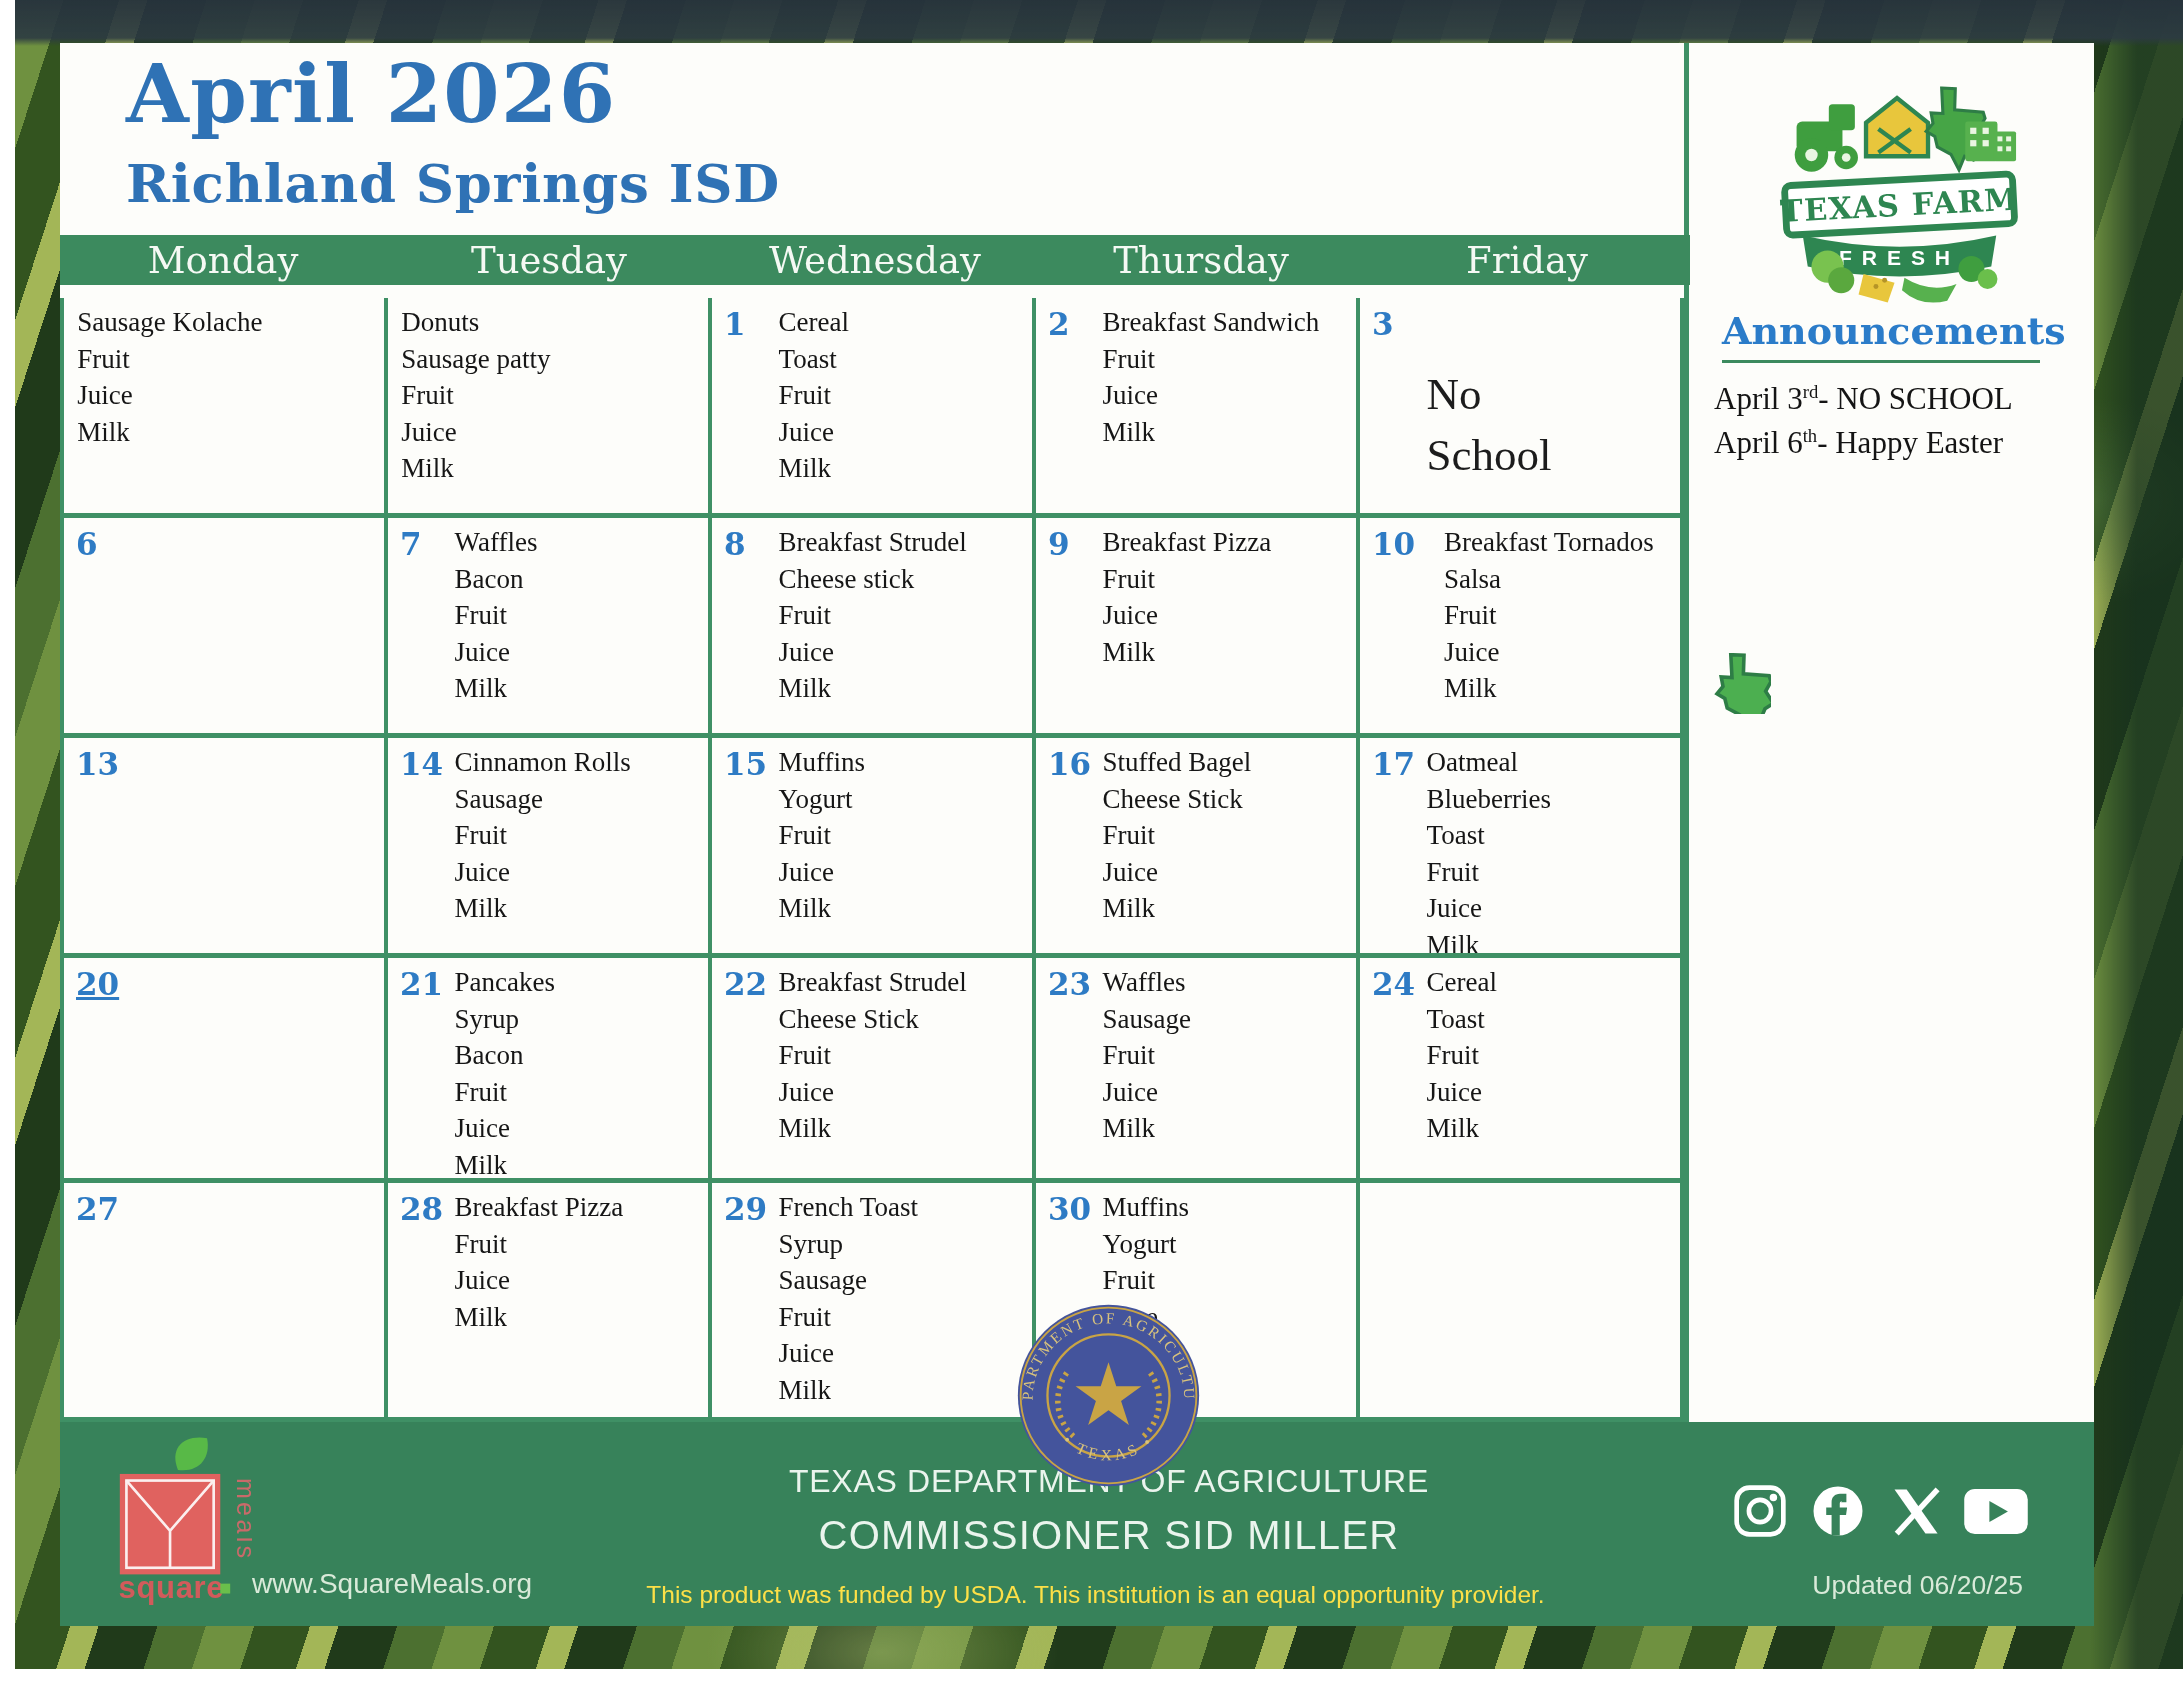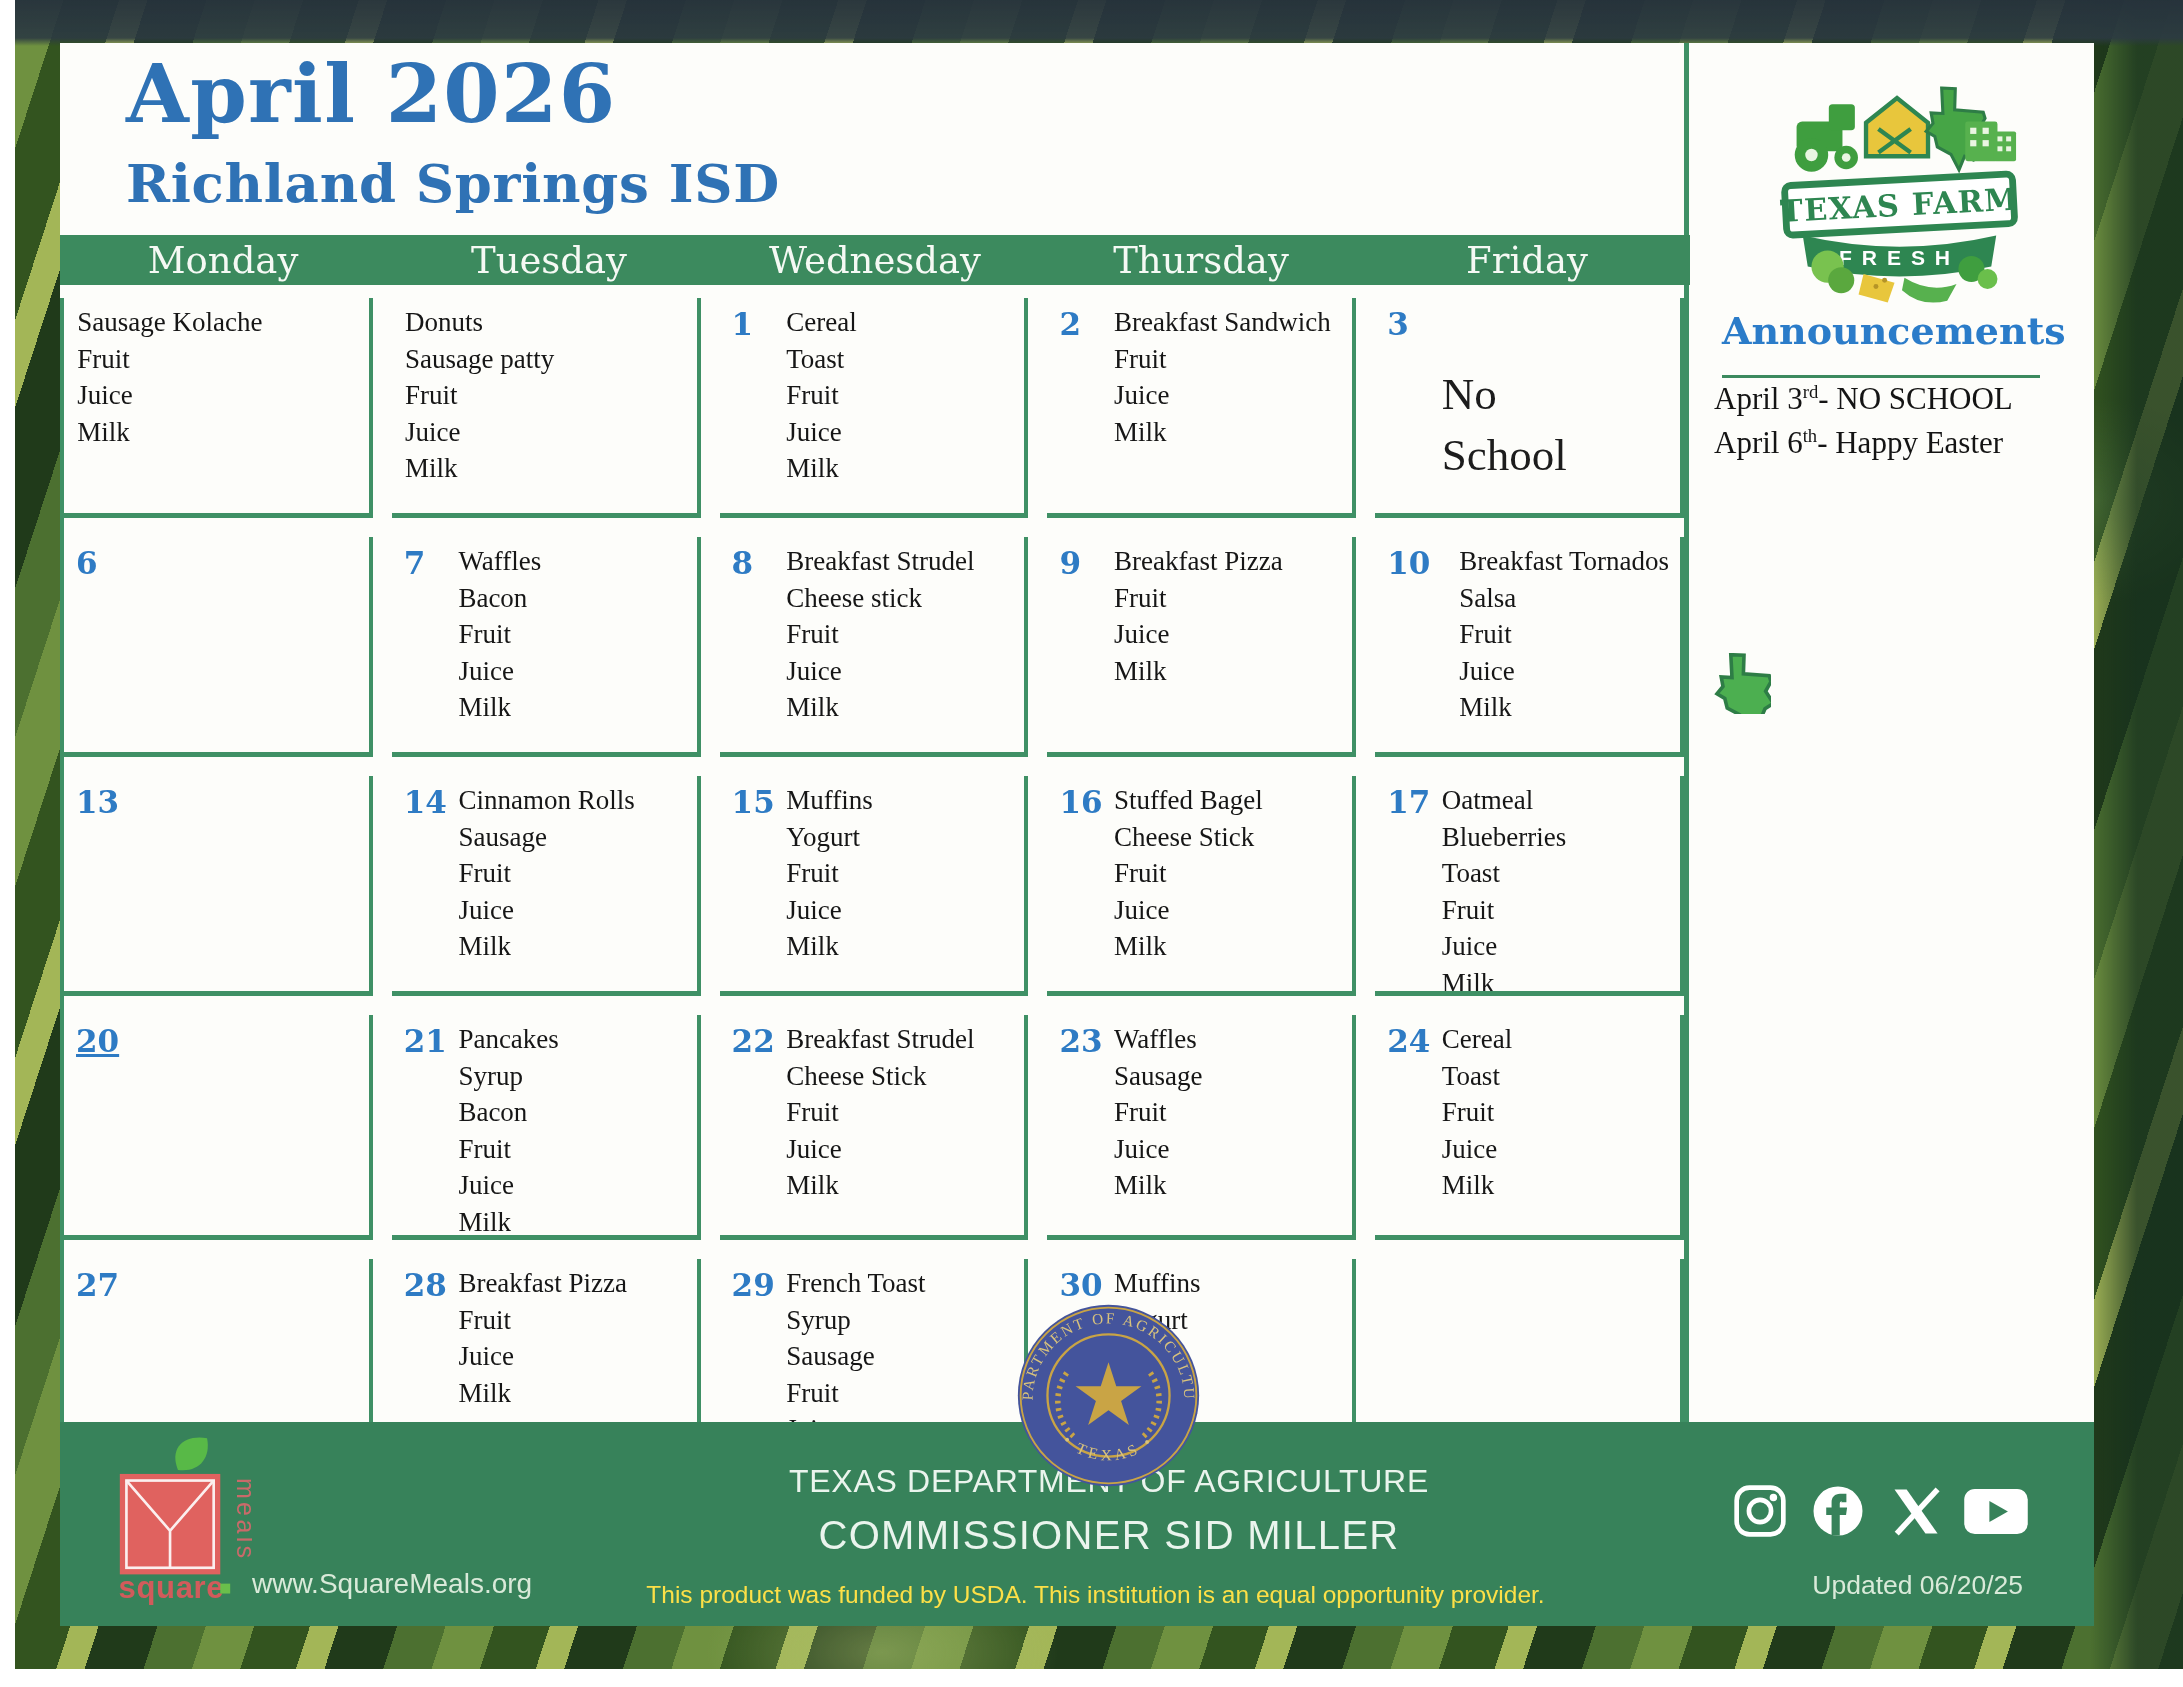--- a/index.html
+++ b/index.html
@@ -64,21 +64,21 @@
   .cell.no-num .menu{margin-left:2.6px;max-width:291px;}
   .cell .mi{margin:0 0 4.6px 0;}
   .cell .note{
     width:159px;margin:57px 0 0 56px;font-size:45px;line-height:1.35;color:#1c1c1c;
   }
   
   .tff-logo{position:absolute;left:1707px;top:18.5px;width:265px;height:248px;}
   .ann-title{
     position:absolute;left:1662px;top:265px;width:318px;text-align:center;
     font-family:"DejaVu Serif", serif;font-weight:bold;font-size:38px;
-    padding-bottom:22px;border-bottom:3.3px solid;
+    padding-bottom:7px;border-bottom:3.3px solid;
   }
   .ann-list{
     position:absolute;left:1654px;top:334px;width:384px;
     font-size:31px;color:#141414;line-height:1.42;
   }
   .ann-line{white-space:nowrap;}
   .ann-line sup{font-size:60%;vertical-align:super;}
   .tx-icon{position:absolute;left:1651px;top:610px;width:60px;height:61px;}
   
   .footer{
@@ -112,21 +112,21 @@
   <div class="divider-v" style="background: rgb(63, 144, 101);"></div>
 
   <div class="day-header-row" style="background: rgb(60, 138, 94);">
     <div>Monday</div>
     <div>Tuesday</div>
     <div>Wednesday</div>
     <div>Thursday</div>
     <div>Friday</div>
   </div>
 
-  <div class="grid" style="border-color: rgb(63, 144, 101); gap: 19px;">
+  <div class="grid" style="border-color: rgb(63, 144, 101);">
       <div class="cell no-num" style="border-color: rgb(63, 144, 101);">
         <div class="menu">
           <div class="mi">Sausage Kolache</div>
           <div class="mi">Fruit</div>
           <div class="mi">Juice</div>
           <div class="mi">Milk</div>
         </div>
       </div>
       <div class="cell no-num" style="border-color: rgb(63, 144, 101);">
         <div class="menu">

